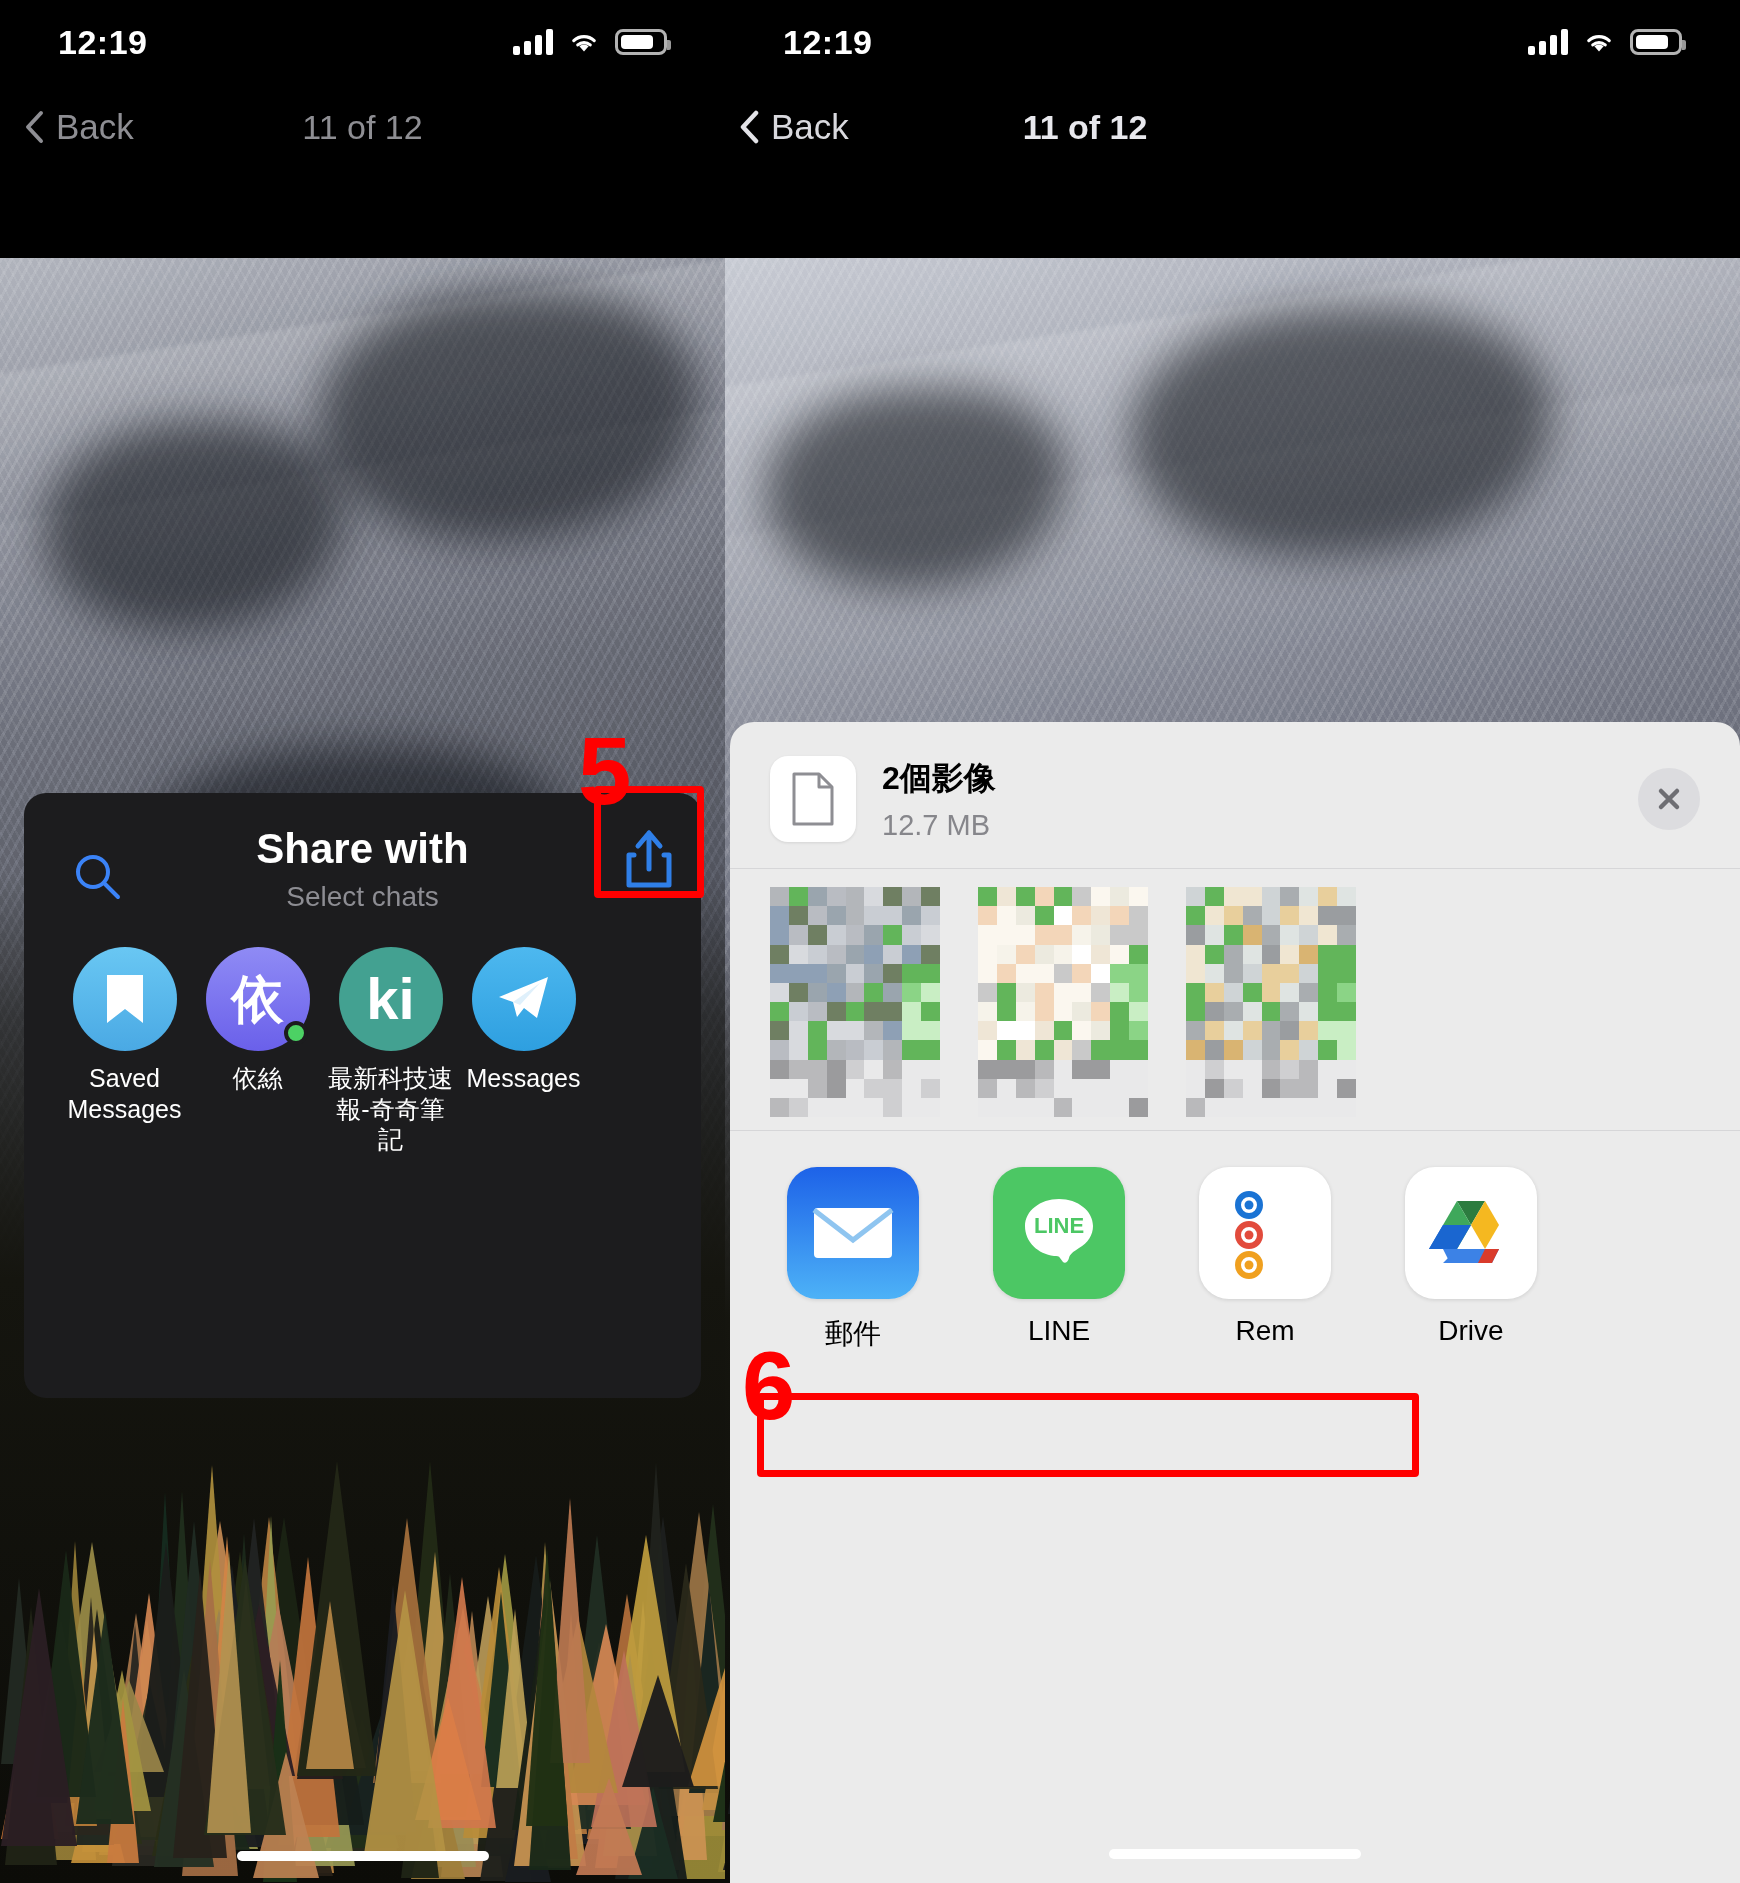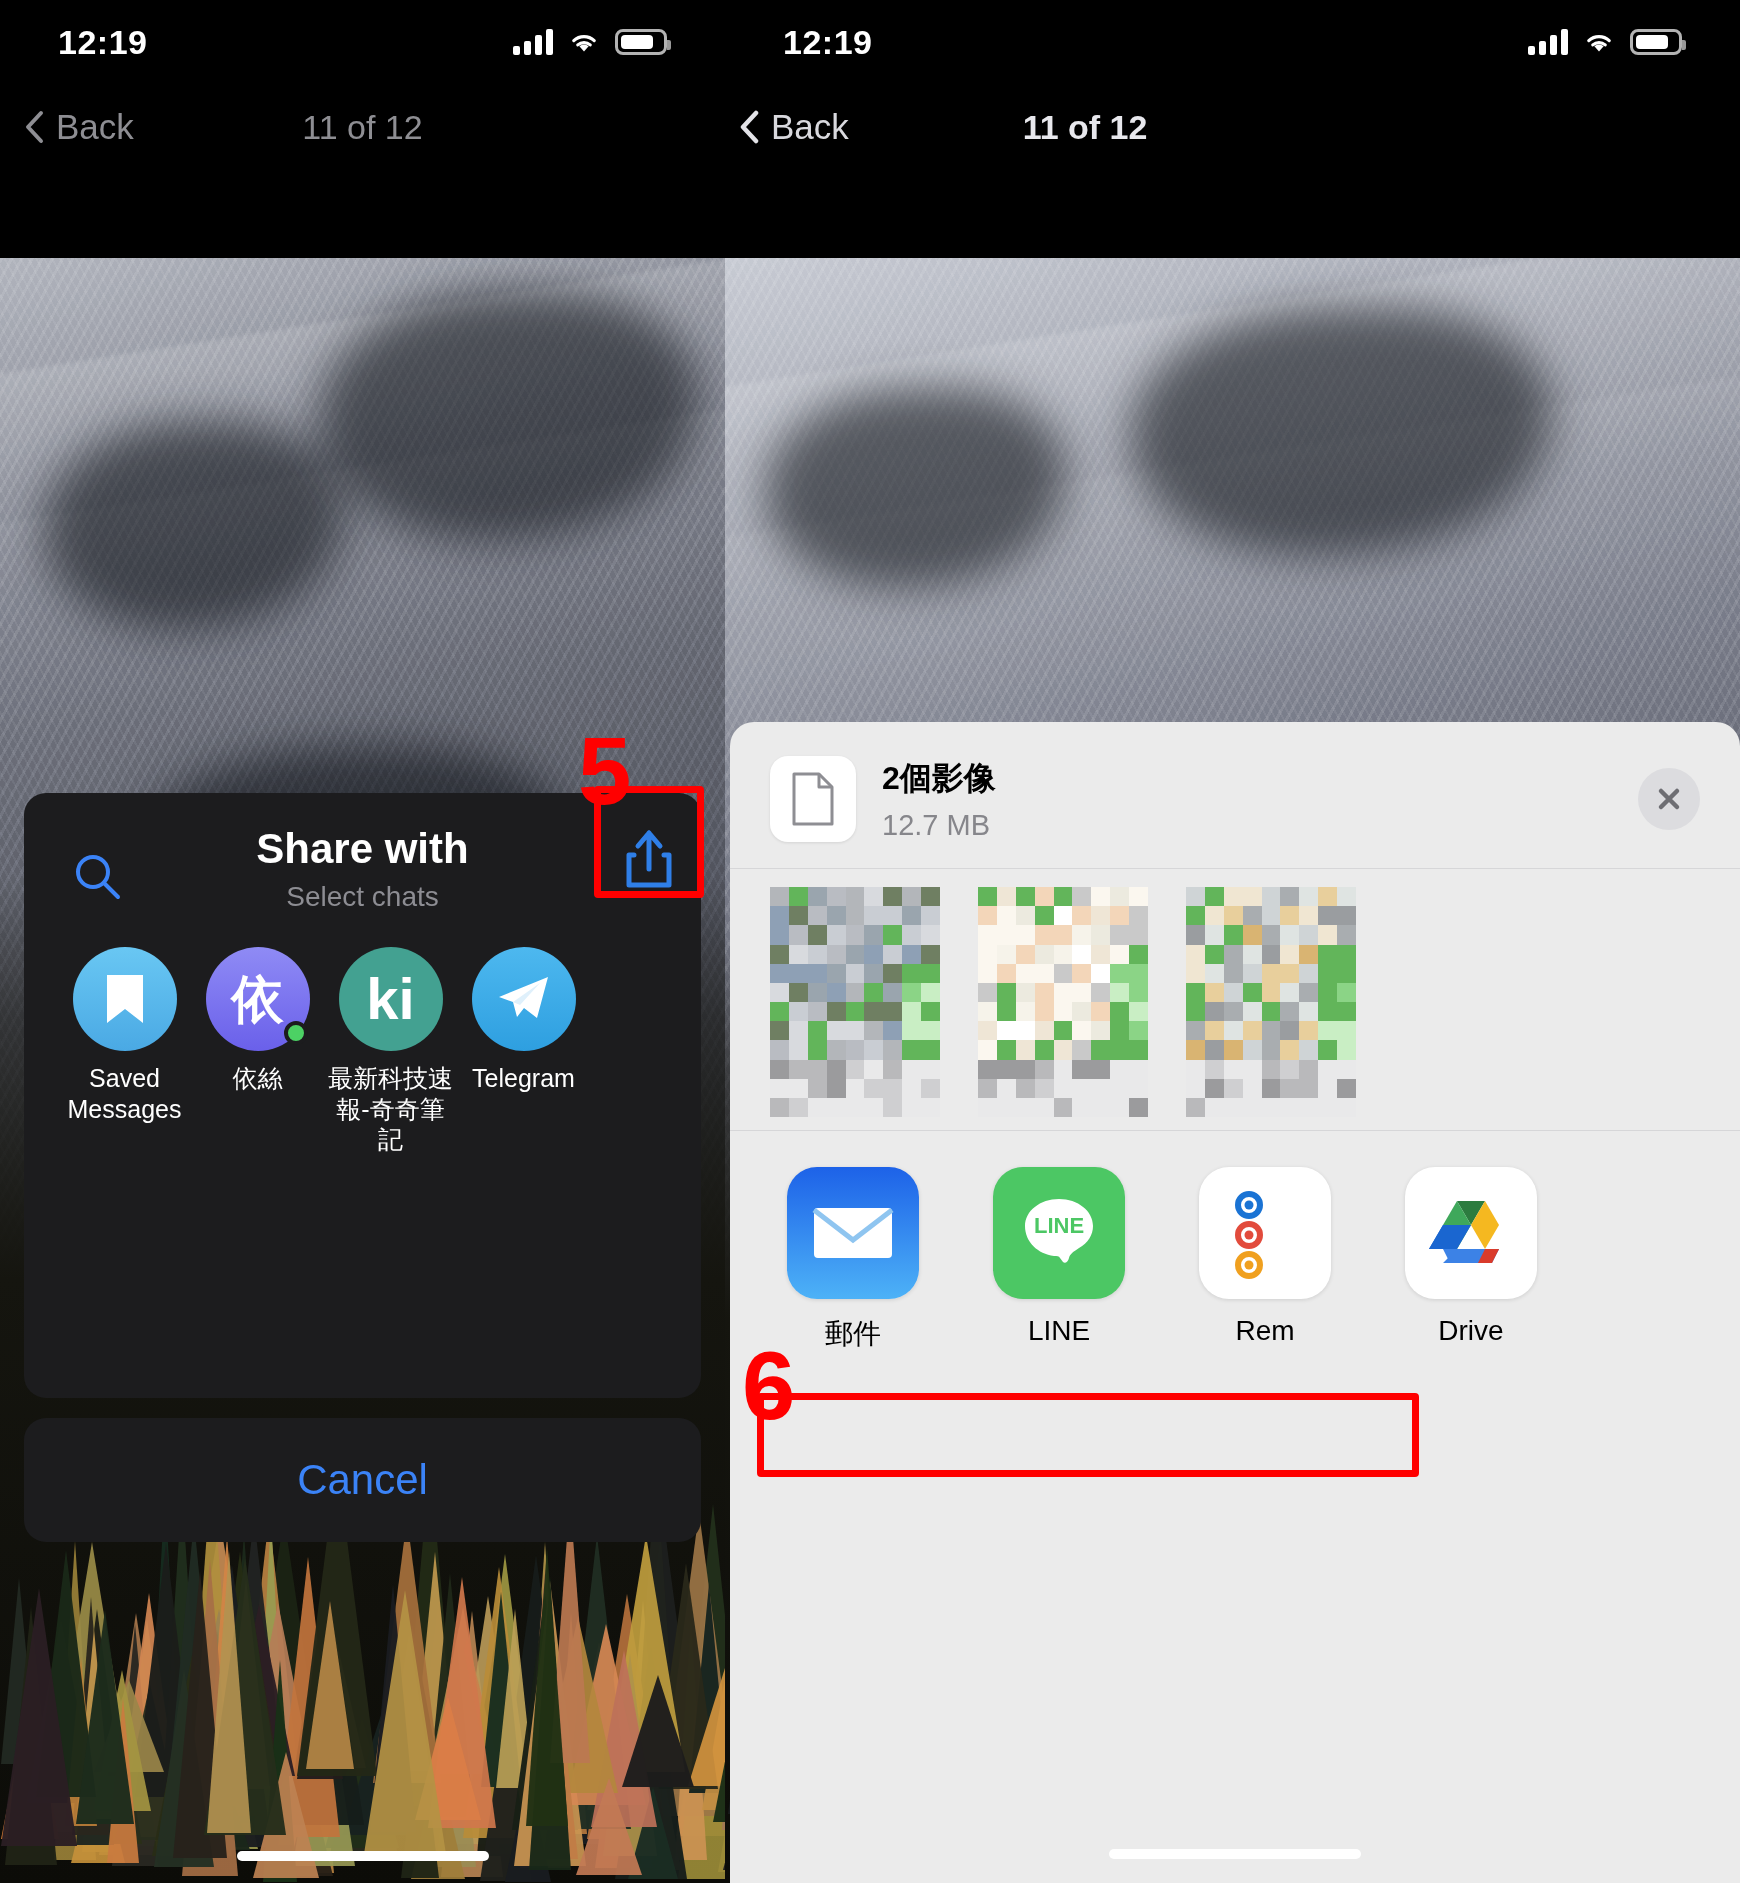--- a/index.html
+++ b/index.html
@@ -392,26 +392,25 @@
           <div class="tg-label">最新科技速報-奇奇筆記</div>
         </div>
 
         <div class="tg-item">
           <div class="tg-av" style="background:linear-gradient(180deg,#4db8ef,#2e9fe0);">
             <svg width="56" height="50" viewBox="0 0 56 50">
                 <path d="M52 3L3 23l14 5 4 15 7-9 13 10z" fill="#fff"></path>
                 <path d="M17 28L44 9 24 31z" fill="#dff0fb"></path>
               </svg>
           </div>
-          <div class="tg-label">Telegram</div>
+          <div class="tg-label">Messages</div>
         </div>
       </div>
     </div>
 
-    <div class="tg-cancel">Cancel</div>
     <div class="homebar"></div>
   </div>
 
   <div class="share-btn-lt">
     <svg width="50" height="62" viewBox="0 0 50 62">
       <path d="M25 4 L36 17 M25 4 L14 17 M25 4 V40" stroke="#2f7fe8" stroke-width="5" fill="none" stroke-linecap="round" stroke-linejoin="round"></path>
       <path d="M10 26H5v30h40V26h-5" stroke="#2f7fe8" stroke-width="5" fill="none" stroke-linecap="round" stroke-linejoin="round"></path>
     </svg>
   </div>
   <div class="anno-box" style="left:594px; top:786px; width:110px; height:112px;"></div>

